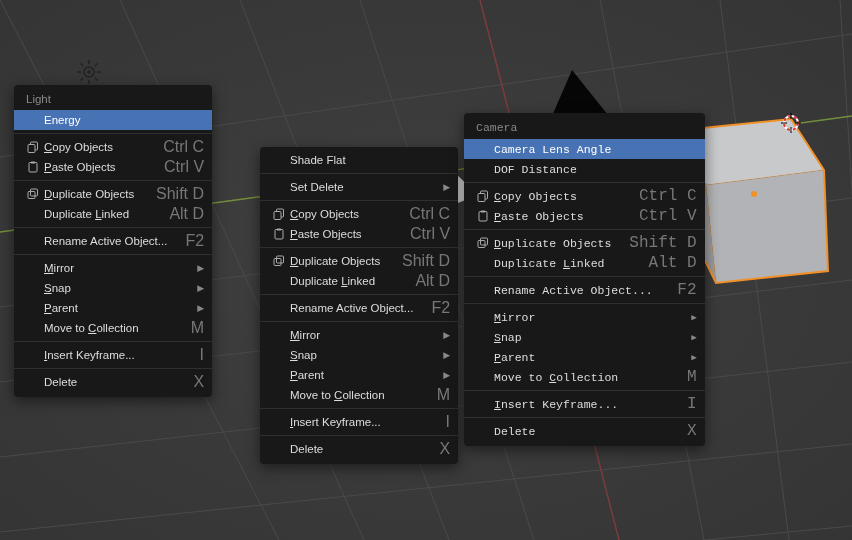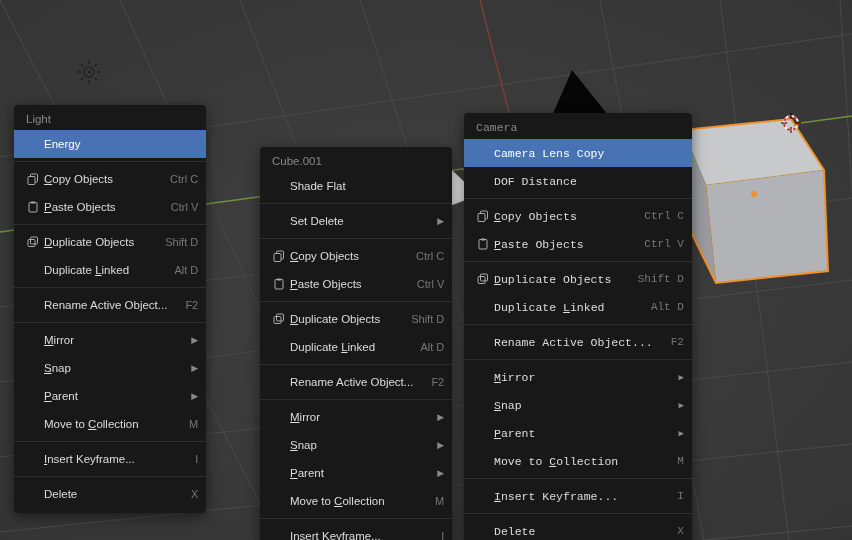--- a/index.html
+++ b/index.html
@@ -30,40 +30,40 @@
   }
   .menu-header {
     padding: 5px 12px;
     color: #888;
     font-weight: 400;
   }
   .menu-item {
     display: flex;
     align-items: center;
     padding: 4px 8px 4px 10px;
-    height: 28px;
+    height: 20px;
     white-space: nowrap;
     position: relative;
   }
   .menu-item.highlight { background: #4772b3; color: #fff; }
   .menu-item .icon-slot {
     width: 18px;
     display: inline-flex;
     justify-content: center;
     color: #aaa;
     font-size: 11px;
   }
   .menu-item.highlight .icon-slot { color: #fff; }
   .menu-item .label {
     flex: 1;
     padding-left: 2px;
   }
   .menu-item .shortcut {
     color: #777;
-    font-size: 11px;
+    font-size: 16px;
     padding-left: 18px;
     text-align: left;
   }
   .menu-item .submenu-tri {
     color: #888;
     font-size: 9px;
     padding-left: 18px;
   }
   .sep {
     height: 1px;
@@ -162,21 +162,21 @@
 
 <svg class="cursor3d" viewBox="0 0 22 22">
   <circle cx="11" cy="11" r="7" fill="none" stroke="#fff" stroke-width="2"></circle>
   <circle cx="11" cy="11" r="7" fill="none" stroke="#d33" stroke-width="2" stroke-dasharray="3 3"></circle>
   <line x1="11" y1="1" x2="11" y2="7" stroke="#000" stroke-width="1"></line>
   <line x1="11" y1="15" x2="11" y2="21" stroke="#000" stroke-width="1"></line>
   <line x1="1" y1="11" x2="7" y2="11" stroke="#000" stroke-width="1"></line>
   <line x1="15" y1="11" x2="21" y2="11" stroke="#000" stroke-width="1"></line>
 </svg>
 
-<div class="menu" style="left:14px; top:85px;margin-top:20px;">
+<div class="menu" style="left:14px; top:85px;">
   <div class="menu-header">Light</div>
   <div class="menu-item highlight">
     <span class="icon-slot"></span>
     <span class="label">Energy</span>
   </div>
   <div class="sep"></div>
   <div class="menu-item">
     <span class="icon-slot">
       <svg width="12" height="12" viewBox="0 0 12 12">
           <rect x="3.5" y="1" width="7" height="8" rx="1" fill="none" stroke="currentColor"></rect>
@@ -247,21 +247,20 @@
   </div>
   <div class="sep"></div>
   <div class="menu-item">
     <span class="icon-slot"></span>
     <span class="label">Delete</span>
     <span class="shortcut">X</span>
   </div>
 </div>
 
 <div class="menu" style="left:260px; top:147px;">
-  <div class="menu-header">Cube.001</div>
   <div class="menu-item">
     <span class="icon-slot"></span>
     <span class="label">Shade Flat</span>
   </div>
   <div class="sep"></div>
   <div class="menu-item">
     <span class="icon-slot"></span>
     <span class="label">Set Delete</span>
     <span class="submenu-tri">▶</span>
   </div>
@@ -340,21 +339,21 @@
     <span class="icon-slot"></span>
     <span class="label">Delete</span>
     <span class="shortcut">X</span>
   </div>
 </div>
 
 <div class="menu" style="left:464px; top:113px;font-family:Liberation Mono, monospace;">
   <div class="menu-header">Camera</div>
   <div class="menu-item highlight">
     <span class="icon-slot"></span>
-    <span class="label">Camera Lens Copy</span>
+    <span class="label">Camera Lens Angle</span>
   </div>
   <div class="menu-item">
     <span class="icon-slot"></span>
     <span class="label">DOF Distance</span>
   </div>
   <div class="sep"></div>
   <div class="menu-item">
     <span class="icon-slot">
       <svg width="12" height="12" viewBox="0 0 12 12">
           <rect x="3.5" y="1" width="7" height="8" rx="1" fill="none" stroke="currentColor"></rect>

